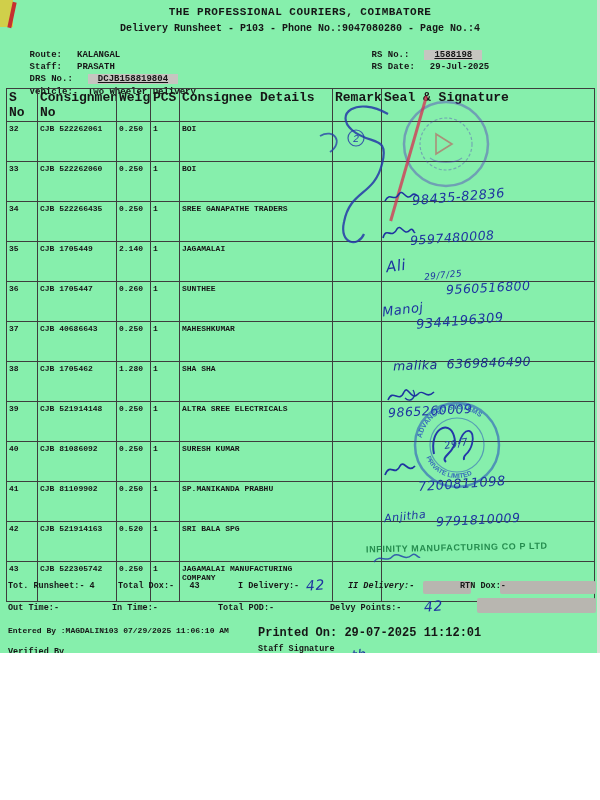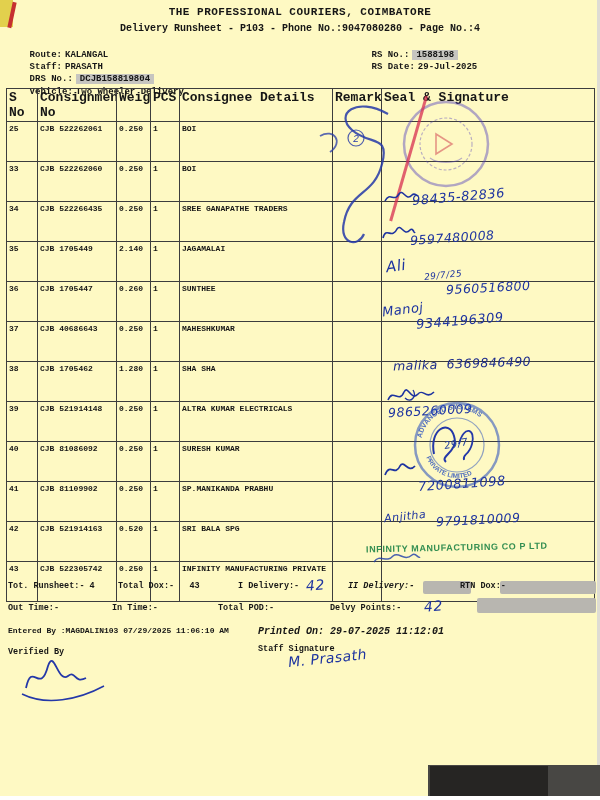--- a/index.html
+++ b/index.html
@@ -1,34 +1,34 @@
 <!DOCTYPE html>
 <html><head>
 <meta charset="utf-8">
 <style>
   html,body{margin:0;padding:0;}
   .page{
-    position:relative;width:600px;height:796px;overflow:hidden;
-    background:#fef9c3;
+    position:relative;width:600px;height:653px;overflow:hidden;
+    background:#86efac;
     font-family:"Liberation Mono","DejaVu Sans Mono",monospace;
     color:#161616;
   }
   .abs{position:absolute;}
   .doc-text{font-weight:bold;white-space:pre;}
   .title{top:6px;left:0;width:100%;text-align:center;font-size:11px;letter-spacing:.5px;}
   .subtitle{top:23px;left:0;width:100%;text-align:center;font-size:10px;}
   .meta{font-size:9px;}
   .m-route{top:40px;left:8px;}
   .m-staff{top:52px;left:8px;}
   .m-drs{top:64px;left:8px;}
   .m-vehicle{top:77px;left:8px;}
   .m-rsno{top:40px;left:350px;}
   .m-rsdate{top:52px;left:350px;}
-  .meta .val{margin-left:3px;}
-  .hl{background:#c6c5c0;padding:0 4px;}
+  .meta .val{margin-left:15px;}
+  .hl{background:#c6c5c0;padding:0 10px;text-decoration:underline;}
 
   
   table.runsheet{position:absolute;top:88px;left:6px;width:588px;border-collapse:collapse;table-layout:fixed;}
   table.runsheet th,table.runsheet td{
     border:1px solid #3d3d3d;vertical-align:top;text-align:left;
     font-weight:bold;overflow:hidden;
   }
   table.runsheet th{font-size:13px;padding:1px 2px;height:12px;}
   table.runsheet td{font-size:8px;padding:2px 2px 0 2px;height:37px;}
   th.c-sig{text-align:center;}
@@ -79,21 +79,21 @@
     letter-spacing:.6px;color:rgba(24,128,66,.88);transform:rotate(-1.2deg);
     white-space:pre;
   }
 
   
   .f-line1{top:581px;font-size:8.5px;}
   .f-line2{top:603px;font-size:8.5px;}
   .f-tot{left:8px;} .f-dox{left:118px;} .f-idel{left:238px;} .f-iidel{left:348px;font-style:italic;} .f-rtn{left:460px;}
   .f-out{left:8px;} .f-in{left:112px;} .f-pod{left:218px;} .f-dpts{left:330px;}
   .f-entered{top:626px;left:8px;font-size:8px;}
-  .f-printed{top:626px;left:258px;font-size:10px;font-style:italic;}
+  .f-printed{top:626px;left:258px;font-size:12px;}
   .f-verified{top:647px;left:8px;font-size:8.5px;}
   .f-staffsig{top:644px;left:258px;font-size:8.5px;}
 
   
   .blob{position:absolute;background:#b8b6b0;border-radius:2px;}
   .blob1{left:423px;top:581px;width:48px;height:13px;}
   .blob2{left:500px;top:581px;width:96px;height:13px;}
   .blob3{left:477px;top:598px;width:119px;height:15px;}
   .darkblock{position:absolute;left:428px;top:765px;width:172px;height:35px;background:#484744;}
   .darkblock-inner{position:absolute;left:430px;top:766px;width:118px;height:33px;background:#262523;}
@@ -148,21 +148,21 @@
           <th>Consignment No</th>
           <th>Weight</th>
           <th>PCS</th>
           <th>Consignee Details</th>
           <th>Remarks</th>
           <th class="c-sig">Seal &amp; Signature</th>
         </tr>
       </thead>
     <tbody>
         <tr>
-          <td>25</td>
+          <td>32</td>
           <td>CJB 522262061</td>
           <td>0.250</td>
           <td>1</td>
           <td>BOI</td>
           <td></td>
           <td></td>
         </tr>
         <tr>
           <td>33</td>
           <td>CJB 522262060</td>
@@ -215,21 +215,21 @@
           <td>1</td>
           <td>SHA SHA</td>
           <td></td>
           <td></td>
         </tr>
         <tr>
           <td>39</td>
           <td>CJB 521914148</td>
           <td>0.250</td>
           <td>1</td>
-          <td>ALTRA KUMAR ELECTRICALS</td>
+          <td>ALTRA SREE ELECTRICALS</td>
           <td></td>
           <td></td>
         </tr>
         <tr>
           <td>40</td>
           <td>CJB 81086092</td>
           <td>0.250</td>
           <td>1</td>
           <td>SURESH KUMAR</td>
           <td></td>
@@ -251,21 +251,21 @@
           <td>1</td>
           <td>SRI BALA SPG</td>
           <td></td>
           <td></td>
         </tr>
         <tr>
           <td>43</td>
           <td>CJB 522305742</td>
           <td>0.250</td>
           <td>1</td>
-          <td>INFINITY MANUFACTURING PRIVATE</td>
+          <td>JAGAMALAI MANUFACTURING COMPANY</td>
           <td></td>
           <td></td>
         </tr>
       </tbody>
   </table>
 
   <div class="layer">
 
     <svg class="svg-scribble bank-stamp" width="92" height="92">
       <circle cx="46" cy="46" r="42" fill="none" stroke="rgba(85,65,190,0.45)" stroke-width="2.5"></circle>

